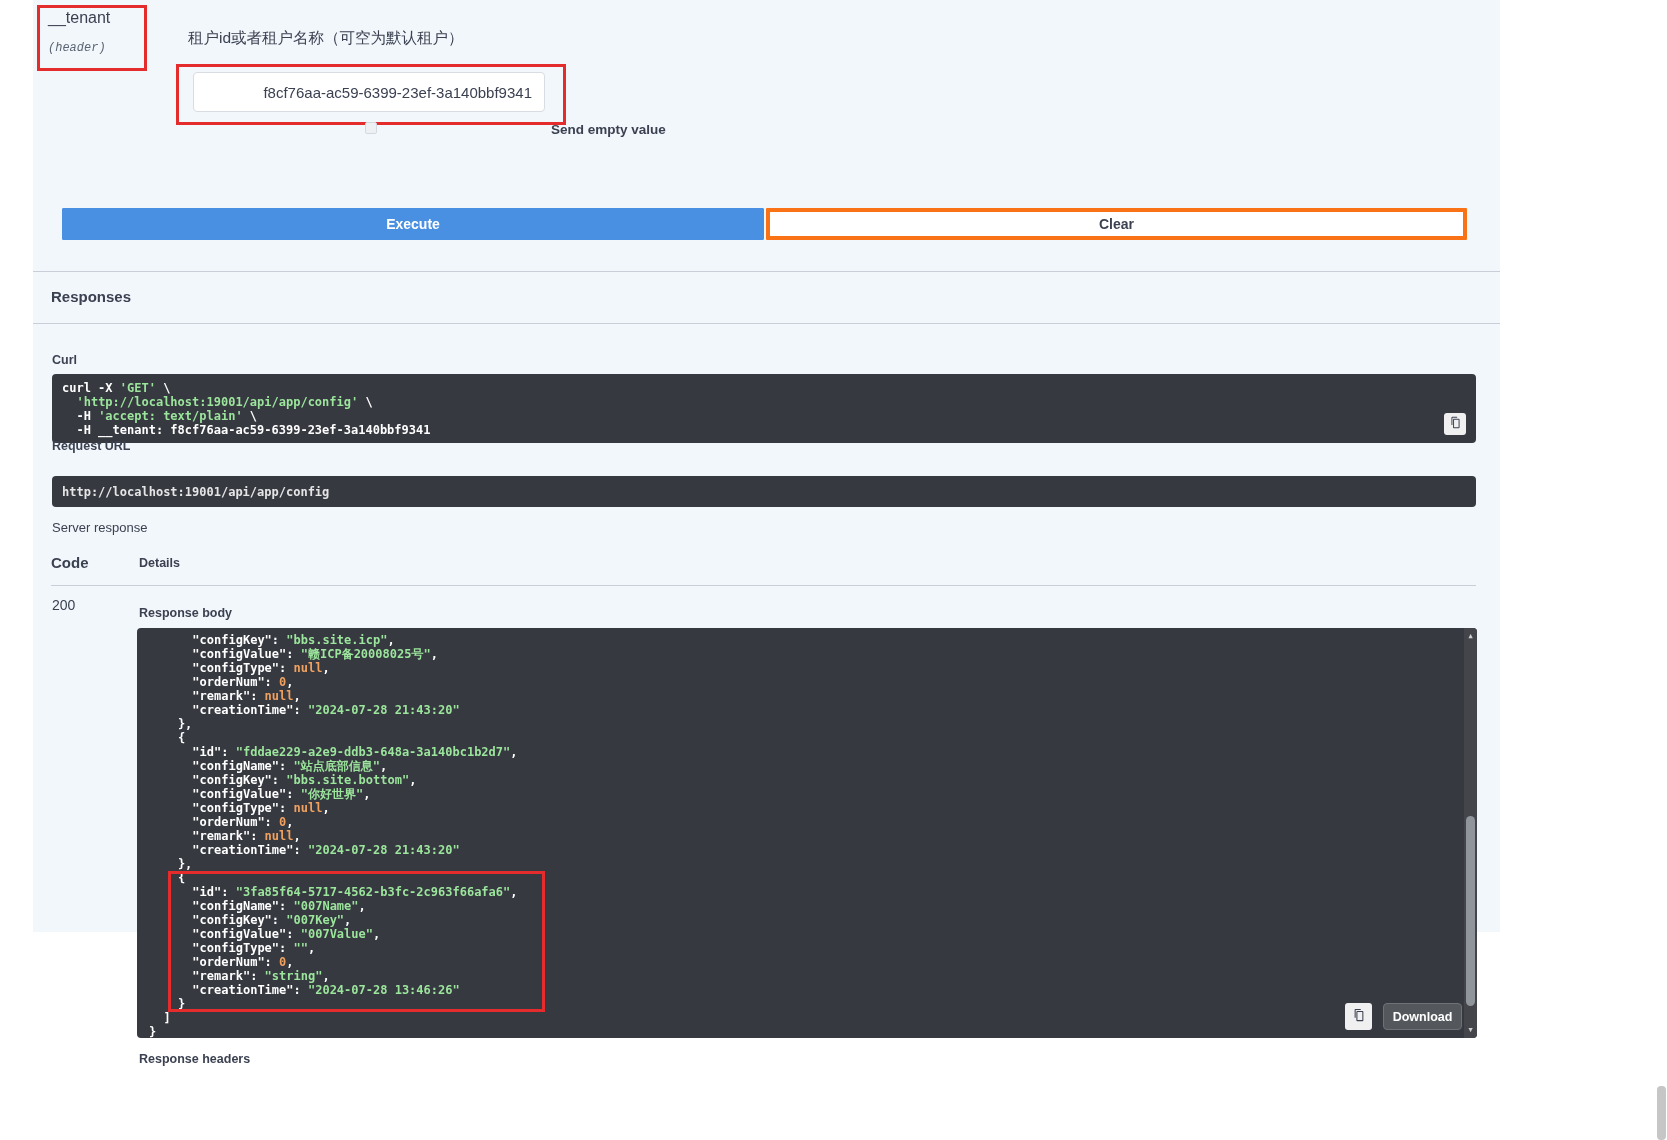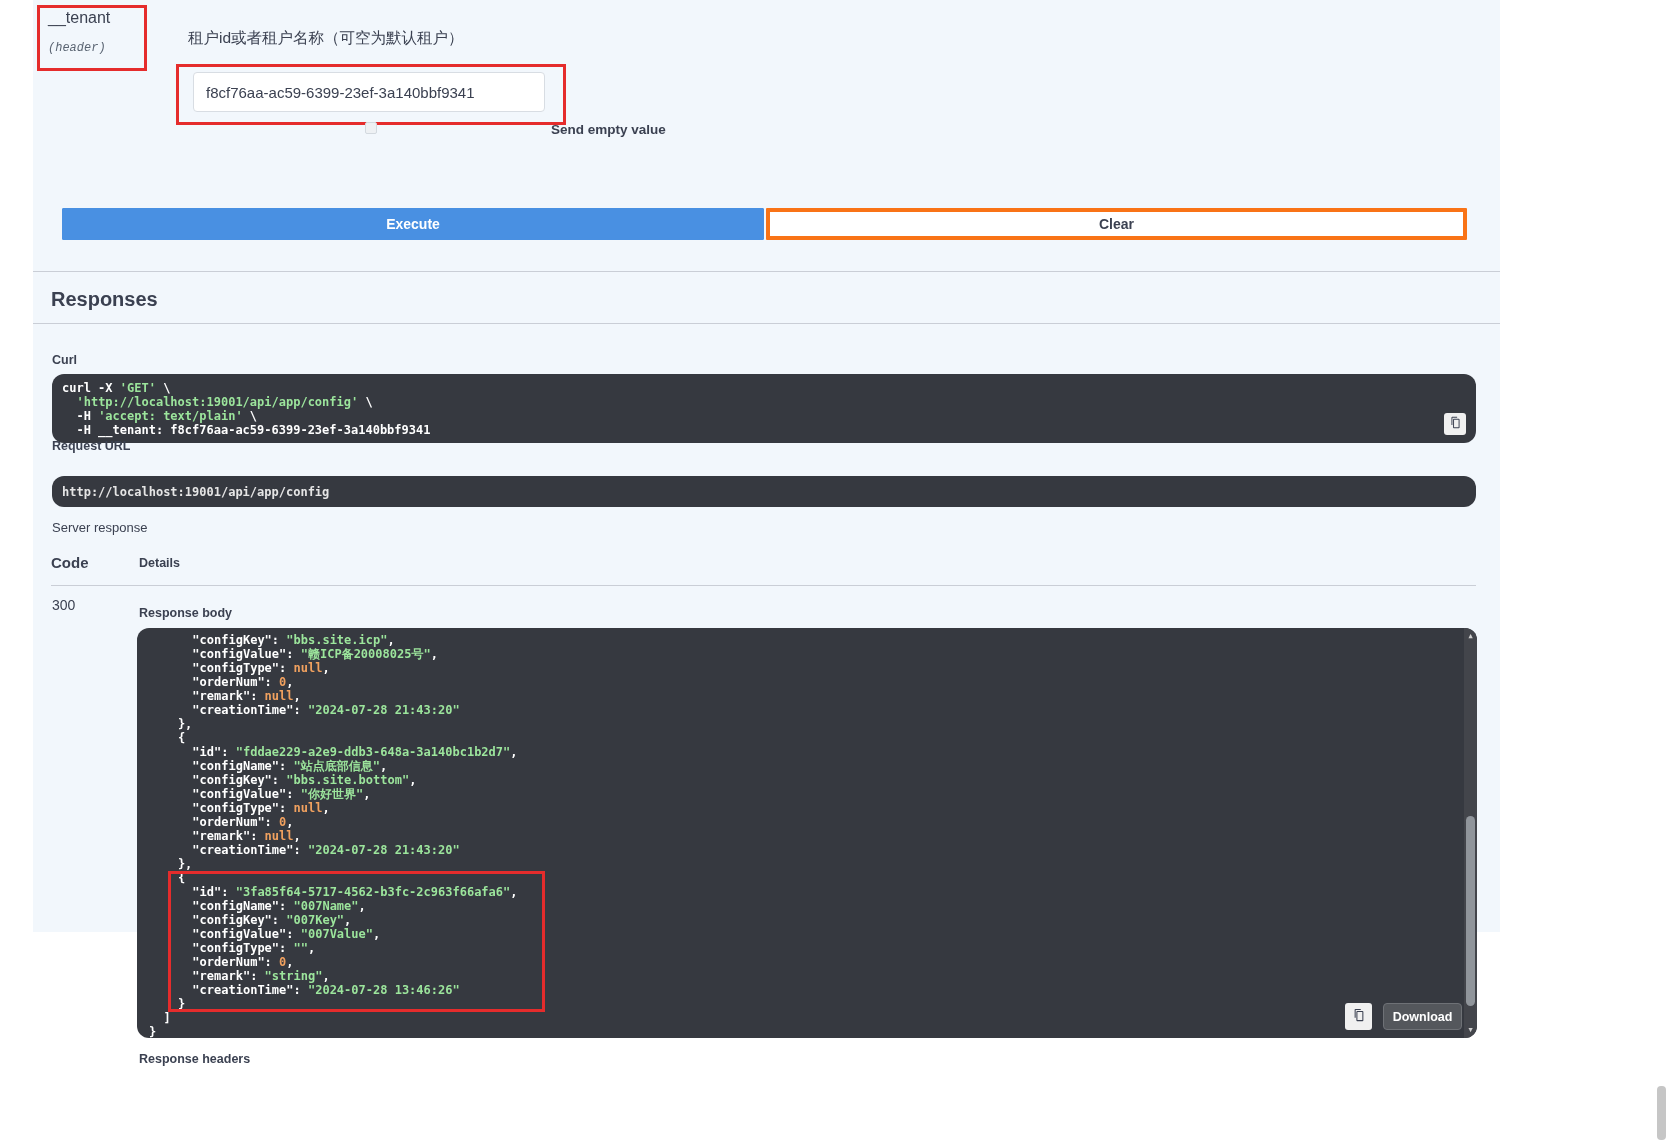--- a/index.html
+++ b/index.html
@@ -22,26 +22,26 @@
   .param-in{font-family:"Liberation Mono",monospace;font-style:italic;font-size:12px;color:#5a6472}
   .param-desc{font-size:15.5px;color:var(--text)}
   .tenant-input{width:352px;height:40px;border:1px solid #d8dde3;border-radius:4px;background:#fff;
     padding:0 12px;font-size:15px;color:var(--text);font-family:"Liberation Sans",sans-serif;outline:none}
   .chk{appearance:none;-webkit-appearance:none;width:12px;height:12px;background:#eef1f4;border:1px solid #d3d9df;border-radius:2px;cursor:pointer}
   .send-empty{font-size:13.5px;font-weight:700;color:var(--text)}
   .btn{display:flex;align-items:center;justify-content:center;font-weight:700;font-size:14px;border-radius:1px;cursor:pointer}
   .btn-execute{background:var(--accent-blue);color:#fff;border:1px solid var(--accent-blue)}
   .btn-clear{background:#fff;color:var(--text);border:4px solid #f97316}
   .hline{position:absolute;height:1px;background:rgba(59,65,81,.22)}
-  .h-responses{font-size:20px;font-weight:700;color:var(--text)}
+  .h-responses{font-size:15px;font-weight:700;color:var(--text)}
   .lbl{font-size:12.5px;font-weight:700;color:var(--text)}
   .lbl-md{font-size:13px;font-weight:400;color:var(--text)}
   .code-header{font-size:15px;font-weight:700;color:var(--text)}
   .status{font-size:14px;color:var(--text)}
-  pre.codeblock{position:absolute;background:var(--code-bg);border-radius:12px;overflow:hidden;
+  pre.codeblock{position:absolute;background:var(--code-bg);border-radius:4px;overflow:hidden;
     font-family:"DejaVu Sans Mono","Liberation Mono",monospace;font-size:12px;font-weight:600;line-height:14px;color:#fff}
   .curl-pre{padding:7px 40px 7px 10px}
   .requrl-pre{display:flex;align-items:center;padding:0 10px}
   .body-pre{padding:5px 30px 0 12px}
   .cl{white-space:pre;height:14px}
   .tk-p{color:#ffffff}
   .tk-k{color:#ffffff;font-weight:700}
   .tk-s{color:var(--code-green)}
   .tk-n{color:var(--code-orange)}
   .copy-btn{position:absolute;display:flex;align-items:center;justify-content:center;
@@ -60,21 +60,21 @@
 <div class="page">
   <div class="section">
 
     <div class="annotation" style="left:4px;top:5px;width:110px;height:66px"></div>
     <div class="abs param-name" style="left:15px;top:9px">__tenant</div>
     <div class="abs param-in" style="left:15px;top:41px">(header)</div>
 
     <div class="abs param-desc" style="left:155px;top:28px">租户id或者租户名称（可空为默认租户）</div>
 
     <div class="annotation" style="left:143px;top:64px;width:390px;height:61px"></div>
-    <input class="abs tenant-input" style="left: 160px; top: 72px;" type="text" value="f8cf76aa-ac59-6399-23ef-3a140bbf9341">
+    <input class="abs tenant-input" style="left: 160px; top: 72px; text-align: right;" type="text" value="f8cf76aa-ac59-6399-23ef-3a140bbf9341">
 
     <input class="abs chk" style="left: 332px; top: 122px;" type="checkbox">
     <div class="abs send-empty" style="left:518px;top:122px">Send empty value</div>
 
     <button class="abs btn btn-execute" style="left:29px;top:208px;width:702px;height:32px">Execute</button>
     <button class="abs btn btn-clear" style="left:733px;top:208px;width:701px;height:32px">Clear</button>
 
     <div class="hline" style="left:0;top:271px;width:1467px"></div>
     <div class="abs h-responses" style="left:18px;top:288px">Responses</div>
     <div class="hline" style="left:0;top:323px;width:1467px"></div>
@@ -86,21 +86,21 @@
 
     <div class="abs lbl" style="left:19px;top:439px">Request URL</div>
     <pre class="codeblock requrl-pre" style="left:19px;top:476px;width:1424px;height:31px"><span class="requrl-text">http://localhost:19001/api/app/config</span></pre>
 
     <div class="abs lbl-md" style="left:19px;top:520px">Server response</div>
 
     <div class="abs code-header" style="left:18px;top:554px">Code</div>
     <div class="abs lbl" style="left:106px;top:556px">Details</div>
     <div class="hline" style="left:18px;top:585px;width:1425px"></div>
 
-    <div class="abs status" style="left:19px;top:597px">300</div>
+    <div class="abs status" style="left:19px;top:597px">200</div>
     <div class="abs lbl" style="left:106px;top:606px">Response body</div>
 
     <pre class="codeblock body-pre" style="left:104px;top:628px;width:1340px;height:410px"><code><div class="cl"><span class="tk-p">      </span><span class="tk-k">"configKey"</span><span class="tk-p">: </span><span class="tk-s">"bbs.site.icp"</span><span class="tk-p">,</span></div><div class="cl"><span class="tk-p">      </span><span class="tk-k">"configValue"</span><span class="tk-p">: </span><span class="tk-s">"赣ICP备20008025号"</span><span class="tk-p">,</span></div><div class="cl"><span class="tk-p">      </span><span class="tk-k">"configType"</span><span class="tk-p">: </span><span class="tk-n">null</span><span class="tk-p">,</span></div><div class="cl"><span class="tk-p">      </span><span class="tk-k">"orderNum"</span><span class="tk-p">: </span><span class="tk-n">0</span><span class="tk-p">,</span></div><div class="cl"><span class="tk-p">      </span><span class="tk-k">"remark"</span><span class="tk-p">: </span><span class="tk-n">null</span><span class="tk-p">,</span></div><div class="cl"><span class="tk-p">      </span><span class="tk-k">"creationTime"</span><span class="tk-p">: </span><span class="tk-s">"2024-07-28 21:43:20"</span></div><div class="cl"><span class="tk-p">    },</span></div><div class="cl"><span class="tk-p">    {</span></div><div class="cl"><span class="tk-p">      </span><span class="tk-k">"id"</span><span class="tk-p">: </span><span class="tk-s">"fddae229-a2e9-ddb3-648a-3a140bc1b2d7"</span><span class="tk-p">,</span></div><div class="cl"><span class="tk-p">      </span><span class="tk-k">"configName"</span><span class="tk-p">: </span><span class="tk-s">"站点底部信息"</span><span class="tk-p">,</span></div><div class="cl"><span class="tk-p">      </span><span class="tk-k">"configKey"</span><span class="tk-p">: </span><span class="tk-s">"bbs.site.bottom"</span><span class="tk-p">,</span></div><div class="cl"><span class="tk-p">      </span><span class="tk-k">"configValue"</span><span class="tk-p">: </span><span class="tk-s">"你好世界"</span><span class="tk-p">,</span></div><div class="cl"><span class="tk-p">      </span><span class="tk-k">"configType"</span><span class="tk-p">: </span><span class="tk-n">null</span><span class="tk-p">,</span></div><div class="cl"><span class="tk-p">      </span><span class="tk-k">"orderNum"</span><span class="tk-p">: </span><span class="tk-n">0</span><span class="tk-p">,</span></div><div class="cl"><span class="tk-p">      </span><span class="tk-k">"remark"</span><span class="tk-p">: </span><span class="tk-n">null</span><span class="tk-p">,</span></div><div class="cl"><span class="tk-p">      </span><span class="tk-k">"creationTime"</span><span class="tk-p">: </span><span class="tk-s">"2024-07-28 21:43:20"</span></div><div class="cl"><span class="tk-p">    },</span></div><div class="cl"><span class="tk-p">    {</span></div><div class="cl"><span class="tk-p">      </span><span class="tk-k">"id"</span><span class="tk-p">: </span><span class="tk-s">"3fa85f64-5717-4562-b3fc-2c963f66afa6"</span><span class="tk-p">,</span></div><div class="cl"><span class="tk-p">      </span><span class="tk-k">"configName"</span><span class="tk-p">: </span><span class="tk-s">"007Name"</span><span class="tk-p">,</span></div><div class="cl"><span class="tk-p">      </span><span class="tk-k">"configKey"</span><span class="tk-p">: </span><span class="tk-s">"007Key"</span><span class="tk-p">,</span></div><div class="cl"><span class="tk-p">      </span><span class="tk-k">"configValue"</span><span class="tk-p">: </span><span class="tk-s">"007Value"</span><span class="tk-p">,</span></div><div class="cl"><span class="tk-p">      </span><span class="tk-k">"configType"</span><span class="tk-p">: </span><span class="tk-s">""</span><span class="tk-p">,</span></div><div class="cl"><span class="tk-p">      </span><span class="tk-k">"orderNum"</span><span class="tk-p">: </span><span class="tk-n">0</span><span class="tk-p">,</span></div><div class="cl"><span class="tk-p">      </span><span class="tk-k">"remark"</span><span class="tk-p">: </span><span class="tk-s">"string"</span><span class="tk-p">,</span></div><div class="cl"><span class="tk-p">      </span><span class="tk-k">"creationTime"</span><span class="tk-p">: </span><span class="tk-s">"2024-07-28 13:46:26"</span></div><div class="cl"><span class="tk-p">    }</span></div><div class="cl"><span class="tk-p">  ]</span></div><div class="cl"><span class="tk-p">}</span></div></code><div class="annotation" style="left:31px;top:243px;width:377px;height:141px"></div><button class="copy-btn" style="right:105px;bottom:8px;width:27px;height:27px"><span><svg viewBox="0 0 16 16" width="14" height="14">
               <path d="M10 1H4a1 1 0 0 0-1 1v9h1.2V2.2H10V1zm2 2.5H6a1 1 0 0 0-1 1V14a1 1 0 0 0 1 1h6a1 1 0 0 0 1-1V4.5a1 1 0 0 0-1-1zm-.2 10.3H6.2V4.7h5.6v9.1z" fill="#3b4151"></path>
             </svg></span></button><button class="download-btn" style="right:15px;bottom:8px;width:79px;height:27px">Download</button><div class="vscroll"><div class="arrow" style="top:2px">▲</div><div class="thumb" style="top:188px;height:190px"></div><div class="arrow" style="bottom:2px">▼</div></div></pre>
 
     <div class="abs lbl" style="left:106px;top:1052px">Response headers</div>
   </div>
 
   <div class="page-scroll-thumb" style="left:1657px;top:1086px;width:9px;height:54px"></div>

